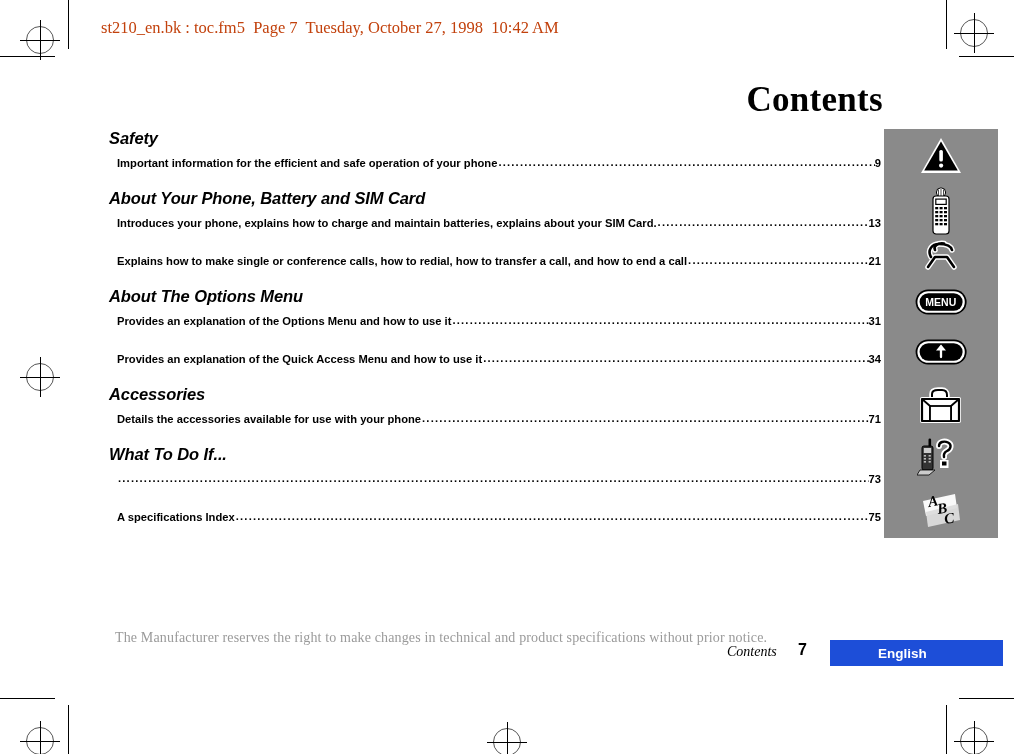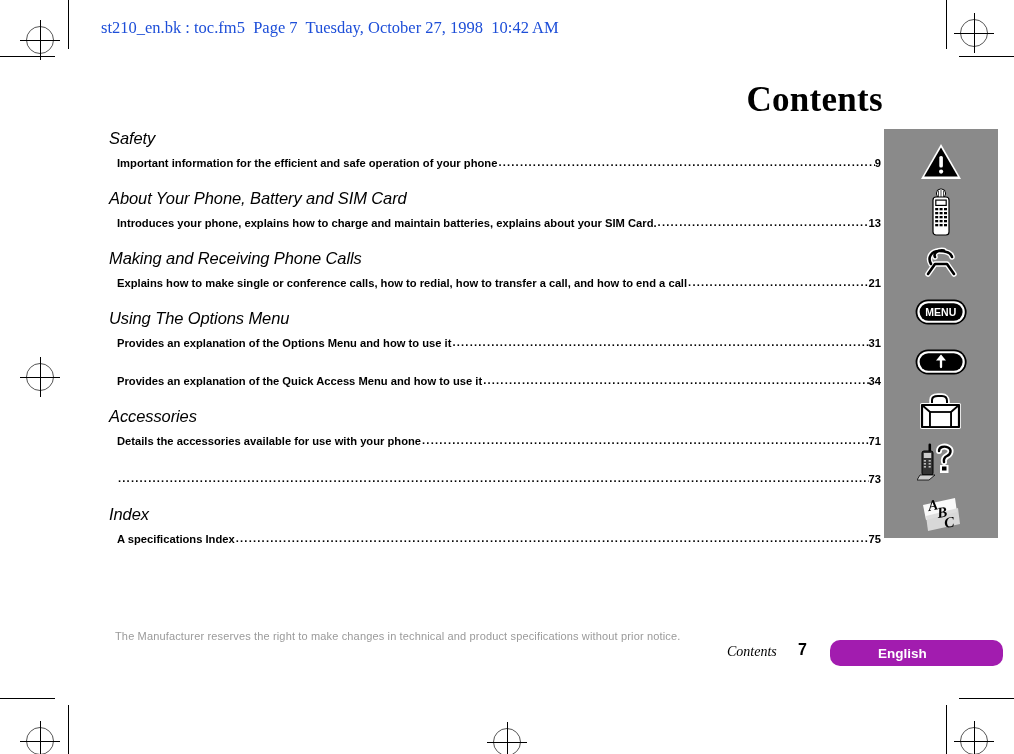--- a/index.html
+++ b/index.html
@@ -50,21 +50,21 @@
   .header-vline-right {
     position: absolute;
     left: 946px; top: 0; width: 1px; height: 49px;
     background: #000;
   }
   .file-header {
     position: absolute;
     left: 101px; top: 18px;
     font-family: "Liberation Serif", serif;
     font-size: 16.5px;
-    color: #1d4ed8;
+    color: #c2410c;
     white-space: pre;
   }
 
   
   .page-title {
     position: absolute;
     right: 131px; top: 80px;
     font-family: "Liberation Serif", serif;
     font-weight: bold;
     font-size: 35px;
@@ -73,21 +73,21 @@
   }
 
   
   .toc {
     position: absolute;
     left: 109px; top: 128px;
     width: 772px;
   }
   .toc-entry { margin-bottom: 6px; }
   .toc-heading {
-    font-weight: normal;
+    font-weight: bold;
     font-style: italic;
     font-size: 16.5px;
     color: #000;
     letter-spacing: -0.1px;
     line-height: 1.32;
   }
   .toc-desc-row {
     display: flex;
     align-items: flex-end;
     padding-left: 8px;
@@ -116,54 +116,53 @@
   .icon-panel {
     position: absolute;
     left: 884px; top: 129px;
     width: 114px; height: 409px;
     background: #8a8a8a;
   }
   .icon-slot {
     position: absolute;
     left: 0; width: 114px; height: 50px;
     display: flex;
-    align-items: center;
     justify-content: center;
   }
 
   
   .disclaimer {
     position: absolute;
     left: 115px; top: 630px;
-    font-size: 11px;
+    font-size: 14px;
     color: #9a9a9a;
     letter-spacing: 0.15px;
     white-space: nowrap;
+    font-family: Liberation Serif, serif;
   }
   .footer-chapter {
     position: absolute;
     left: 727px; top: 644px;
     font-family: "Liberation Serif", serif;
     font-style: italic;
     font-size: 14px;
     color: #000;
   }
   .footer-pagenum {
     position: absolute;
     left: 798px; top: 641px;
     font-weight: bold;
     font-size: 16px;
     color: #000;
   }
   .lang-tab {
     position: absolute;
     left: 830px; top: 640px;
     width: 173px; height: 26px;
-    background: #a21caf;
-    border-radius: 10px;
+    background: #1d4ed8;
   }
   .lang-tab-label {
     position: absolute;
     left: 0; top: 0;
     width: 145px; height: 26px;
     display: flex;
     align-items: center;
     justify-content: center;
     color: #fff;
     font-weight: bold;
@@ -210,30 +209,29 @@
     <div class="toc-entry">
       <div class="toc-heading">About Your Phone, Battery and SIM Card</div>
       <div class="toc-desc-row">
         <span class="toc-desc-text">Introduces your phone, explains how to charge and maintain batteries, explains about your SIM Card.</span>
         <span class="toc-leader">................................................................................................................................................................................................................................</span>
         <span class="toc-page">13</span>
       </div>
     </div>
     <div class="entry-gap"></div>
     <div class="toc-entry">
-      <div class="toc-heading">Making and Receiving Phone Calls</div>
       <div class="toc-desc-row">
         <span class="toc-desc-text">Explains how to make single or conference calls, how to redial, how to transfer a call, and how to end a call</span>
         <span class="toc-leader">................................................................................................................................................................................................................................</span>
         <span class="toc-page">21</span>
       </div>
     </div>
     <div class="entry-gap"></div>
     <div class="toc-entry">
-      <div class="toc-heading">Using The Options Menu</div>
+      <div class="toc-heading">About The Options Menu</div>
       <div class="toc-desc-row">
         <span class="toc-desc-text">Provides an explanation of the Options Menu and how to use it</span>
         <span class="toc-leader">................................................................................................................................................................................................................................</span>
         <span class="toc-page">31</span>
       </div>
     </div>
     <div class="entry-gap"></div>
     <div class="toc-entry">
       <div class="toc-desc-row">
         <span class="toc-desc-text">Provides an explanation of the Quick Access Menu and how to use it</span>
@@ -245,28 +243,28 @@
     <div class="toc-entry">
       <div class="toc-heading">Accessories</div>
       <div class="toc-desc-row">
         <span class="toc-desc-text">Details the accessories available for use with your phone</span>
         <span class="toc-leader">................................................................................................................................................................................................................................</span>
         <span class="toc-page">71</span>
       </div>
     </div>
     <div class="entry-gap"></div>
     <div class="toc-entry">
+      <div class="toc-heading">What To Do If...</div>
       <div class="toc-desc-row">
         <span class="toc-leader">................................................................................................................................................................................................................................</span>
         <span class="toc-page">73</span>
       </div>
     </div>
     <div class="entry-gap"></div>
     <div class="toc-entry">
-      <div class="toc-heading">Index</div>
       <div class="toc-desc-row">
         <span class="toc-desc-text">A specifications Index </span>
         <span class="toc-leader">................................................................................................................................................................................................................................</span>
         <span class="toc-page">75</span>
       </div>
     </div>
   </div>
 
 <div class="icon-panel">
 

